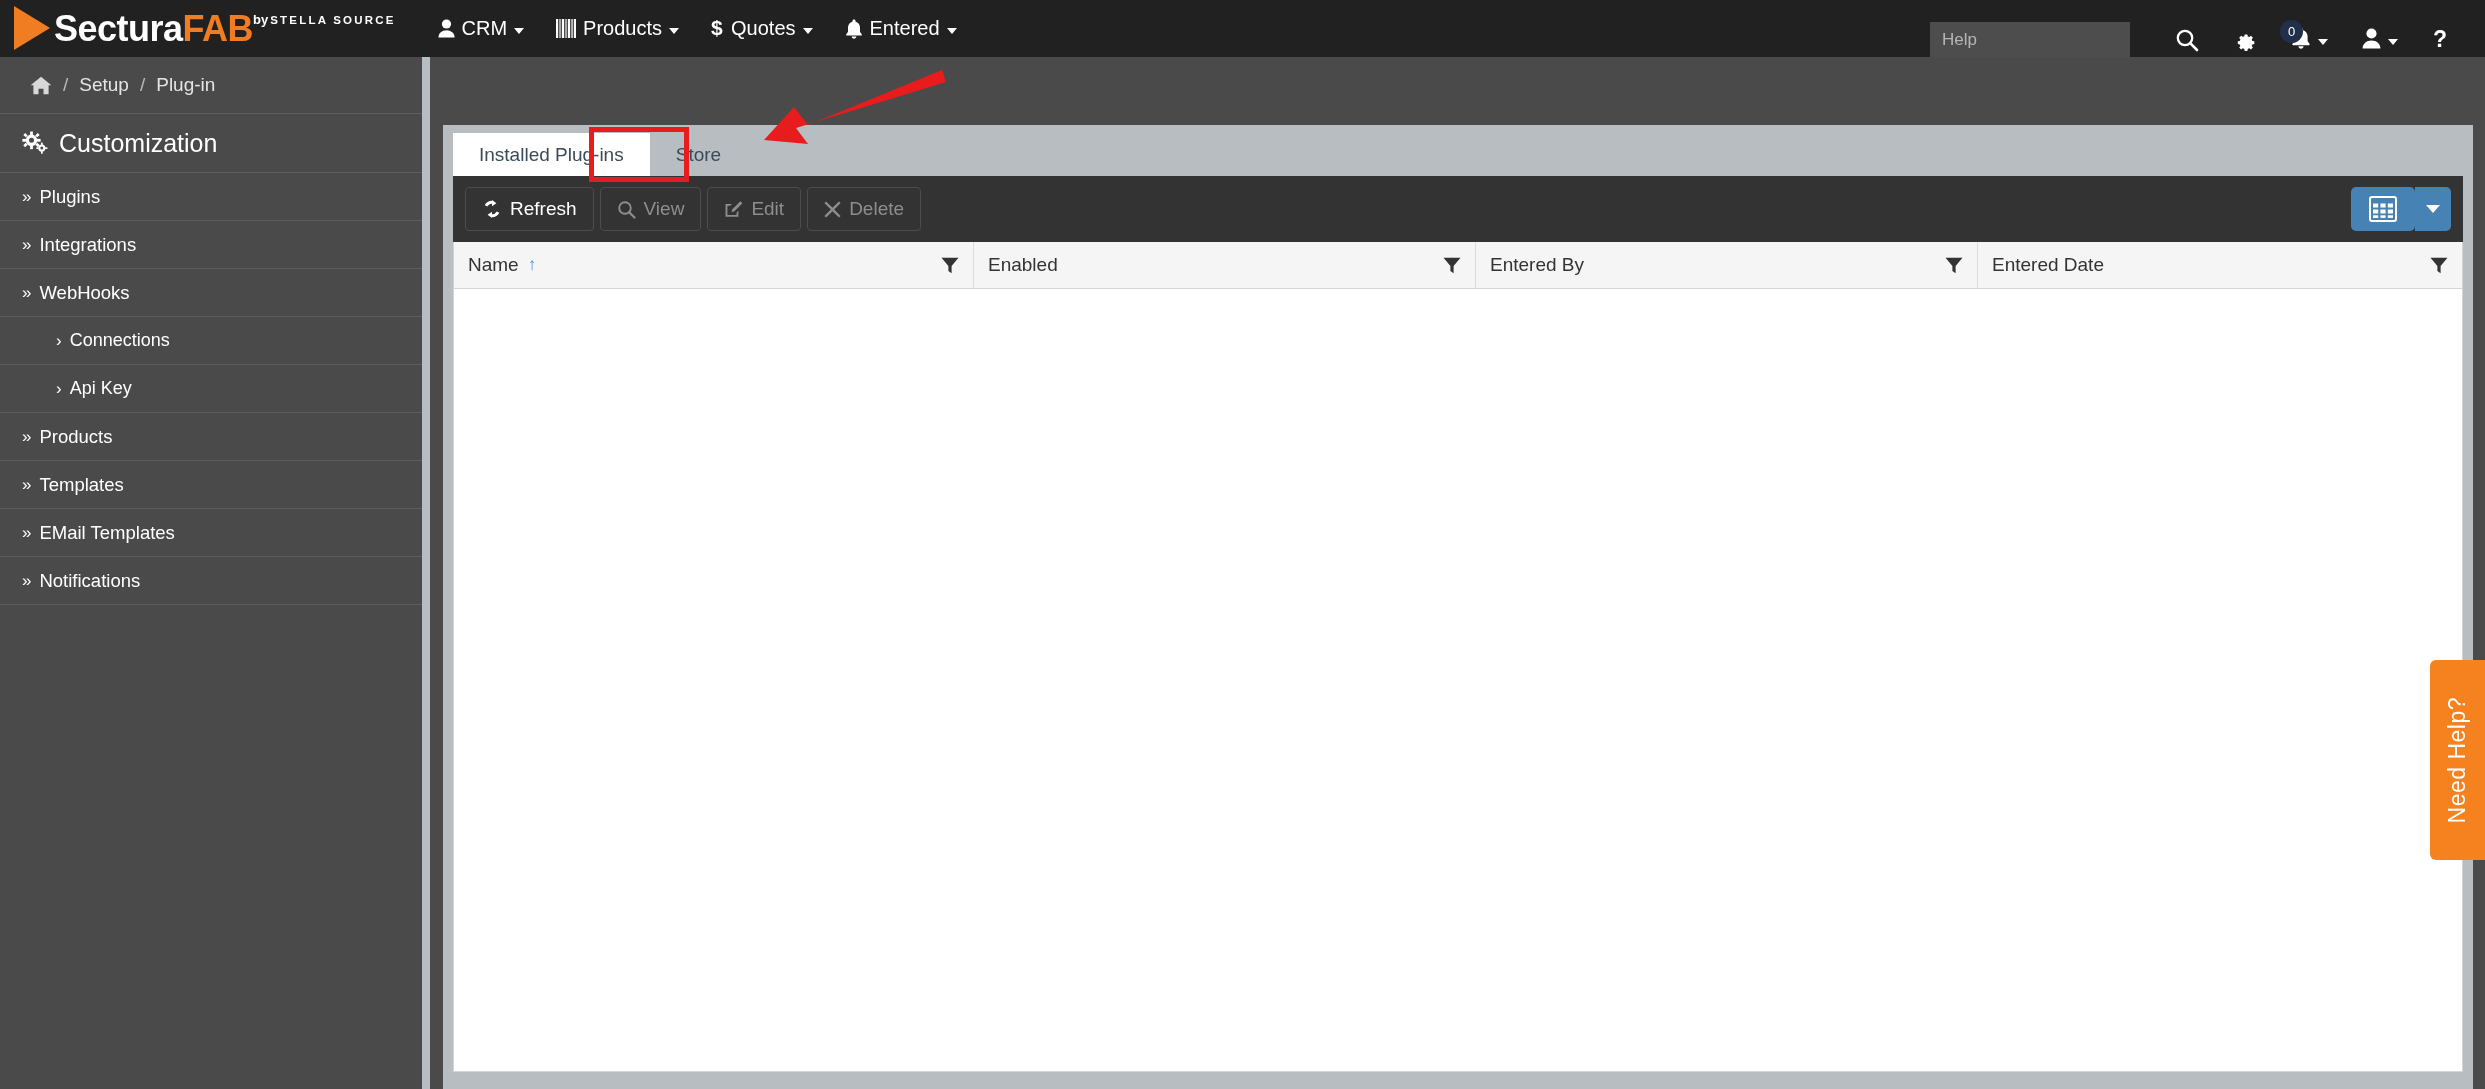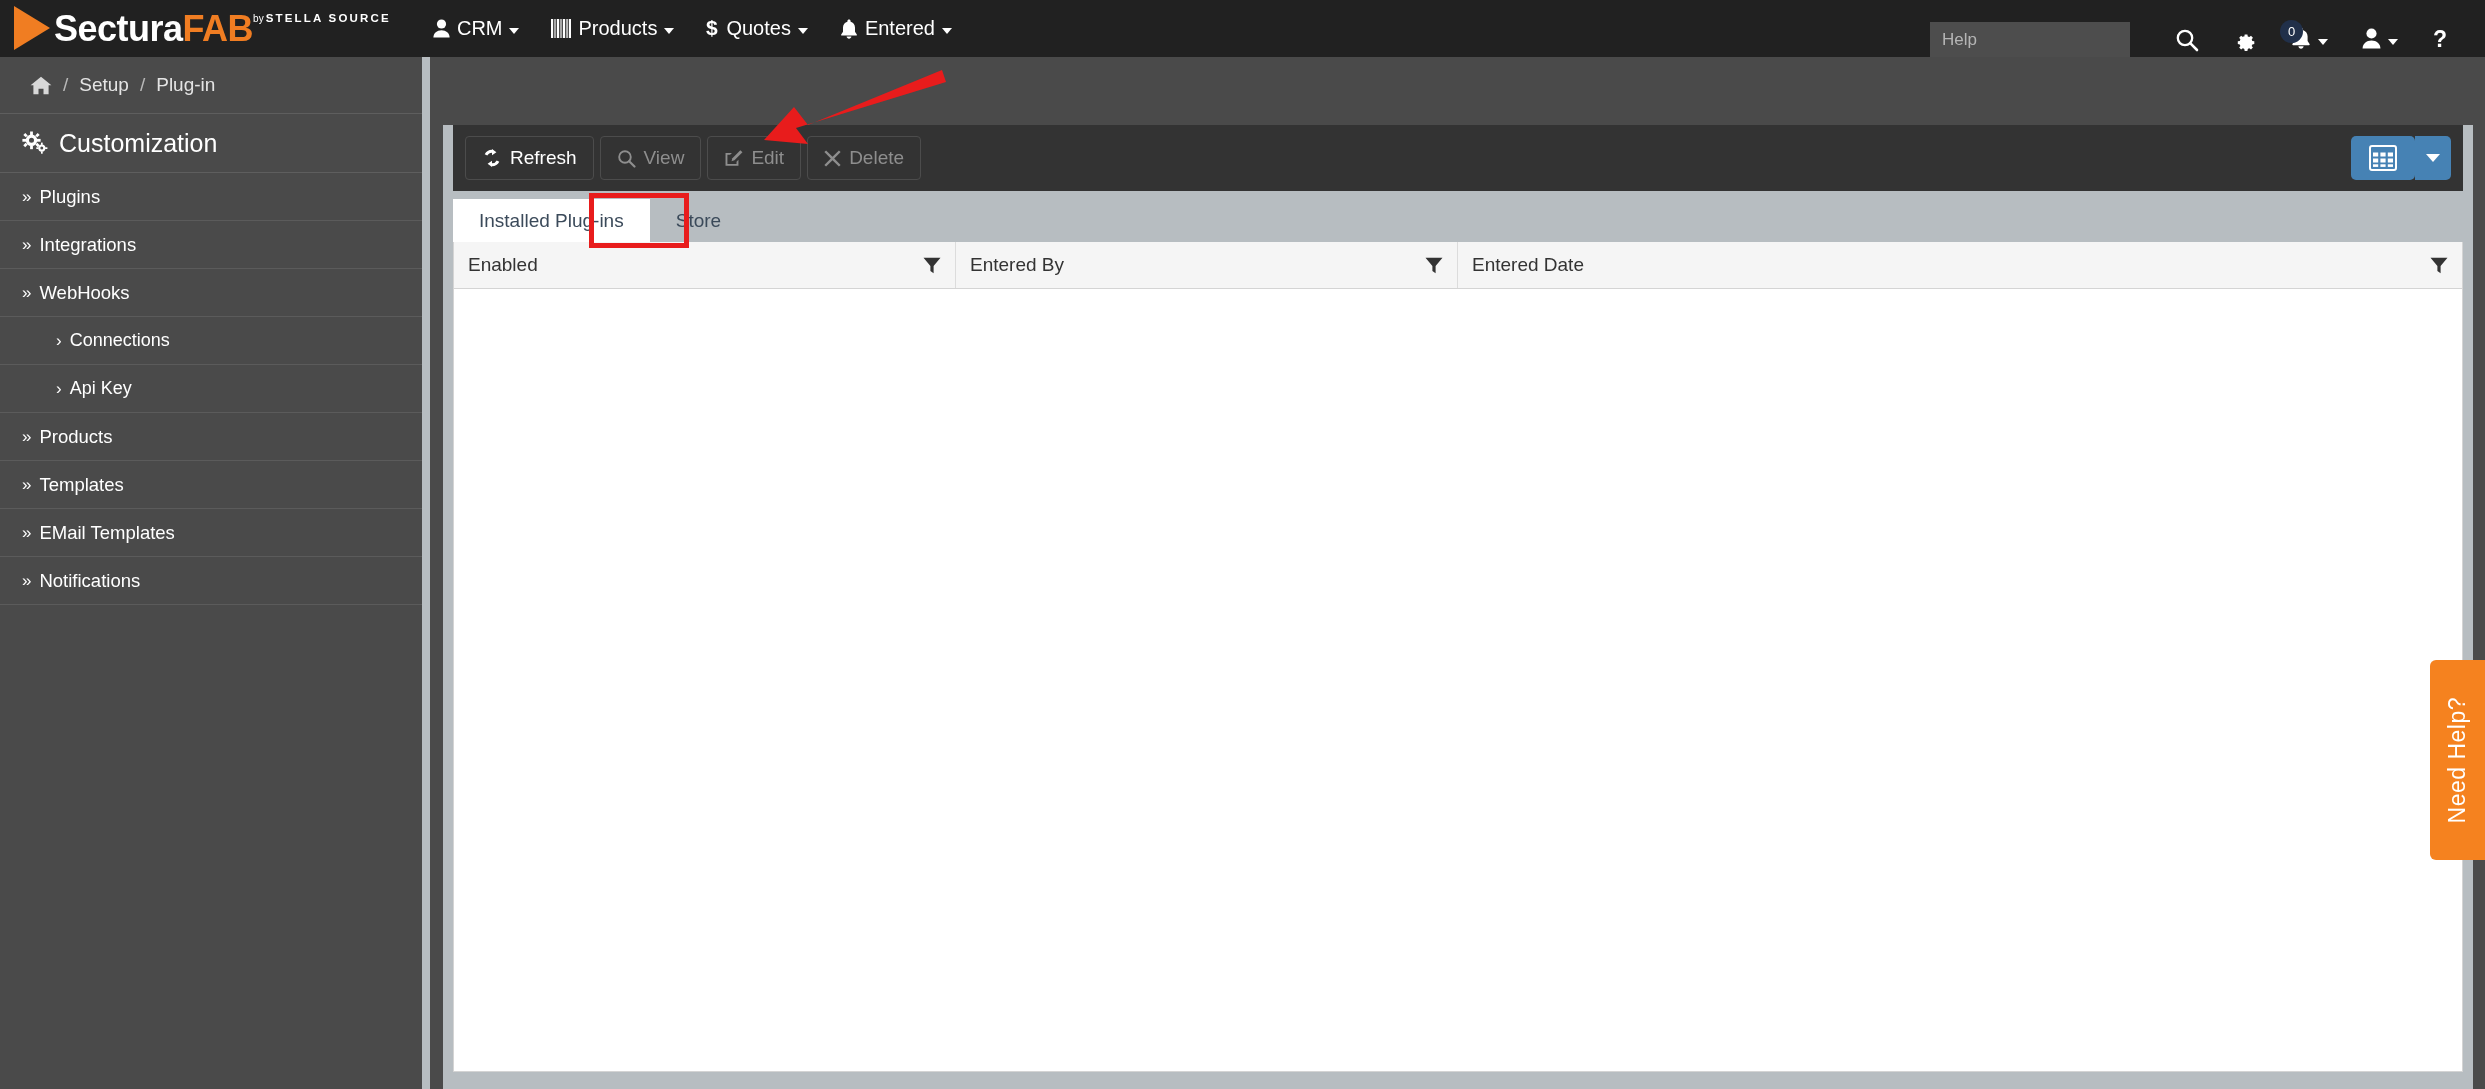--- a/index.html
+++ b/index.html
@@ -32,21 +32,21 @@
   }
   .logo-text-wrap { display: flex; flex-direction: row; line-height: 1; }
   .logo-main { font-size: 36px; font-weight: bold; letter-spacing: -0.5px; }
   .logo-sectura { color: #ffffff; }
   .logo-fab { color: #f07d22; }
   .logo-sub {
     font-size: 11.5px; color: #ffffff; letter-spacing: 2.2px;
     font-weight: bold; margin-top: 2px; text-align: right;
     display: flex; align-items: baseline; justify-content: flex-end;
   }
-  .logo-by { font-size: 10px; font-weight: normal; letter-spacing: 0; margin-right: 2px; }
+  .logo-by { font-size: 13px; font-weight: bold; letter-spacing: 0; margin-right: 2px; }
 
   .nav-item {
     display: flex; align-items: center;
     color: #ffffff; font-size: 20px;
     padding: 0 16px; height: 57px;
     cursor: pointer; white-space: nowrap;
   }
   .nav-ico { margin-right: 7px; display: inline-flex; align-items: center; }
   .caret {
     display: inline-block; width: 0; height: 0;
@@ -419,20 +419,30 @@
     <span class="chev">»</span>
     <span>Notifications</span>
   </div>
 </div>
 <div id="side-strip"></div>
 
 <div id="main">
 
   <div id="panel">
 
+    <div id="tabs-row">
+      <div class="tab active">
+        <span>Installed Plug-ins</span>
+      </div>
+      <div class="tab inactive">
+        <span>Store</span>
+      </div>
+      <div id="store-highlight"></div>
+    </div>
+
     <div id="toolbar">
 
       <div class="tb-btn enabled">
         <span class="tico">
           <svg width="20" height="20" viewBox="0 0 20 20">
               <path d="M10 1.8a8.2 8.2 0 0 0-7.3 4.5l2.6 1.3A5.3 5.3 0 0 1 10 4.7v2.6l4.4-3.1L10 1.1z" fill="#fff"></path>
               <path d="M10 18.2a8.2 8.2 0 0 0 7.3-4.5l-2.6-1.3A5.3 5.3 0 0 1 10 15.3v-2.6l-4.4 3.1 4.4 3.1z" fill="#fff"></path>
             </svg>
         </span>
         <span>Refresh</span>
@@ -481,33 +491,32 @@
             <rect x="11.4" y="19.3" width="5.2" height="2.6" fill="#ffffff"></rect>
             <rect x="18.8" y="19.3" width="5.2" height="2.6" fill="#ffffff"></rect>
           </svg>
         </div>
         <div id="grid-caret-btn">
           <span style="display:inline-block;width:0;height:0;border-left:7px solid transparent;border-right:7px solid transparent;border-top:8px solid #ffffff;"></span>
         </div>
       </div>
     </div>
 
-    <div id="tabs-row">
-      <div class="tab active">
-        <span>Installed Plug-ins</span>
-      </div>
-      <div class="tab inactive">
-        <span>Store</span>
-      </div>
-      <div id="store-highlight"></div>
-    </div>
-
     <div id="grid">
       <div id="grid-head">
 
+        <div class="col" style="width:520px;">
+          <span>Name</span>
+          <span class="sort-arrow">↑</span>
+          <span class="funnel">
+            <svg width="18" height="17" viewBox="0 0 18 17">
+                <path d="M0.5 0.8h17L10.6 9v7.2L7.4 14V9z" fill="#333"></path>
+              </svg>
+          </span>
+        </div>
 
         <div class="col" style="width:502px;">
           <span>Enabled</span>
           <span class="funnel">
             <svg width="18" height="17" viewBox="0 0 18 17">
                 <path d="M0.5 0.8h17L10.6 9v7.2L7.4 14V9z" fill="#333"></path>
               </svg>
           </span>
         </div>
 

